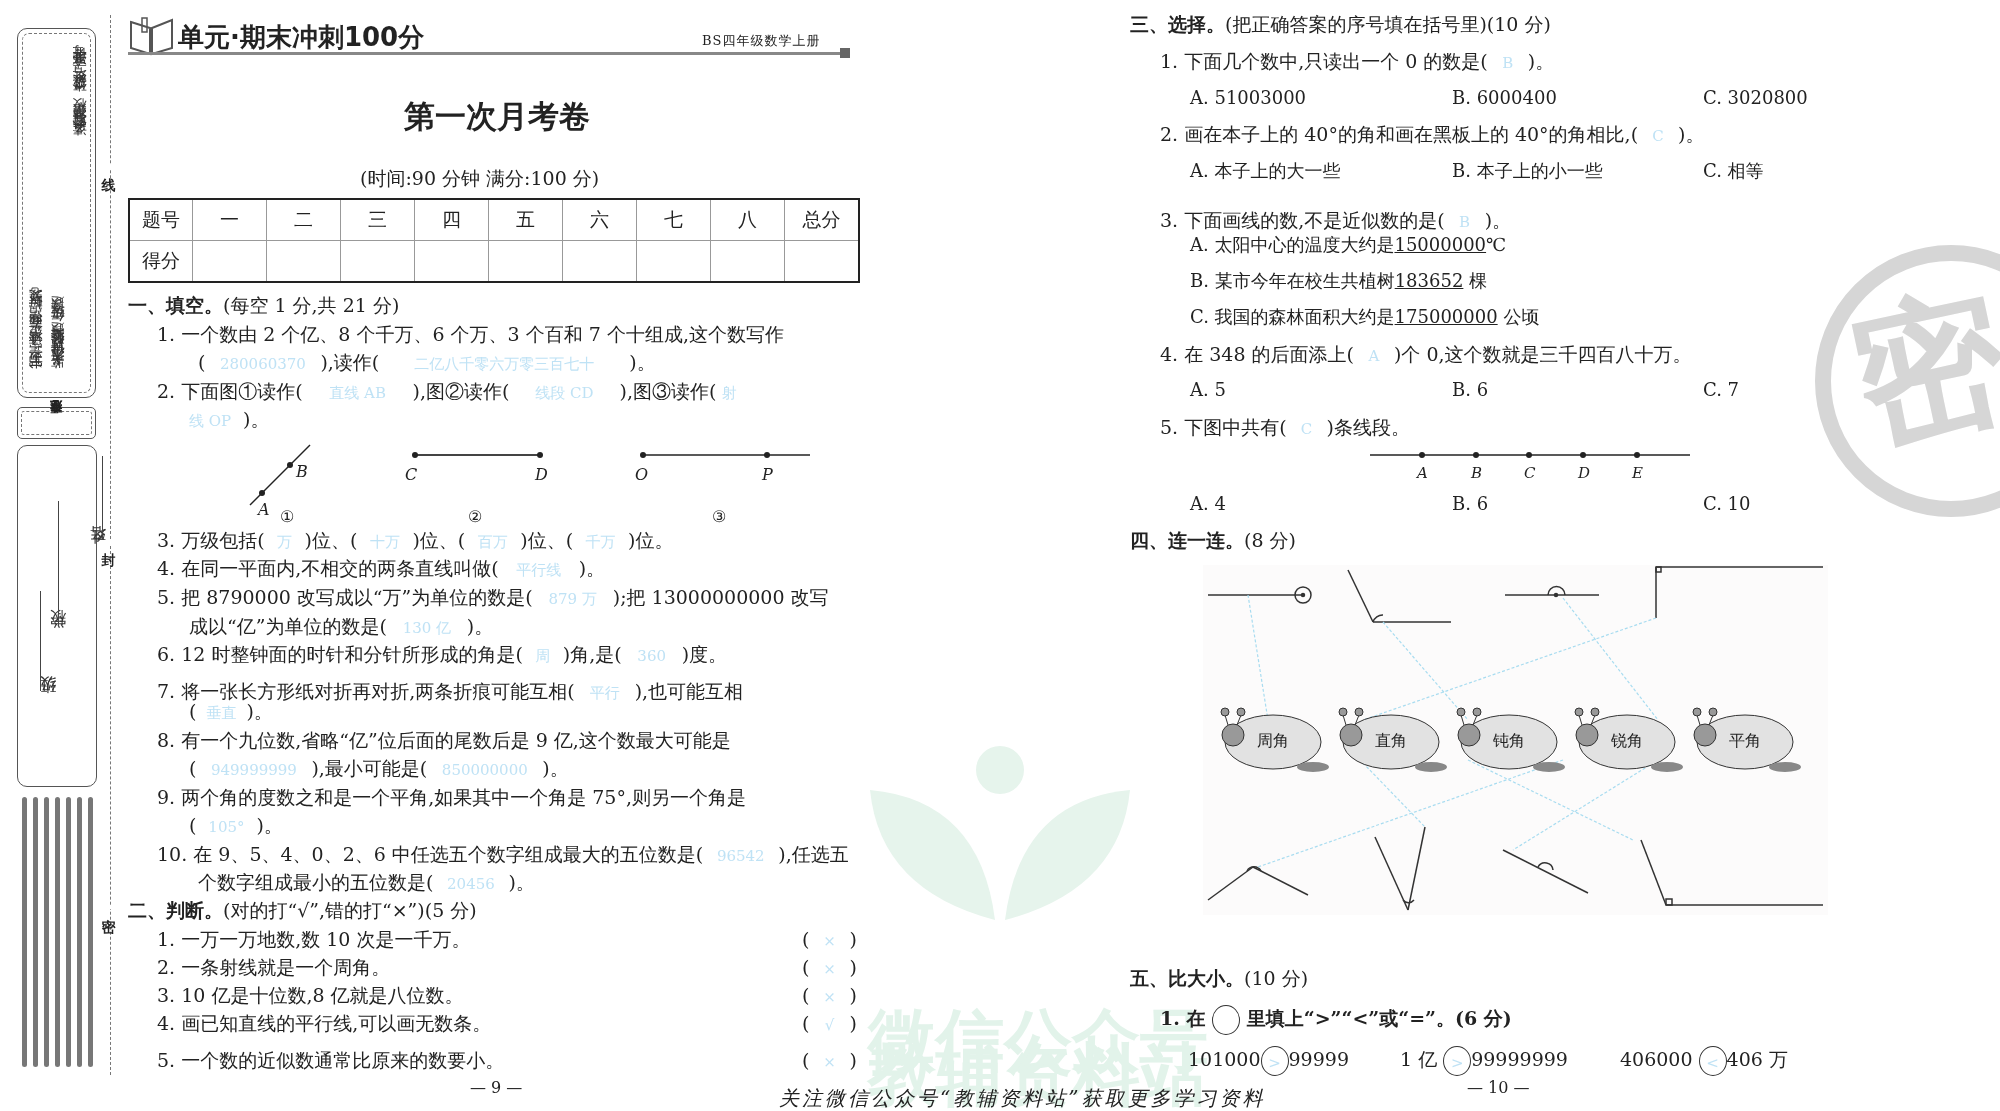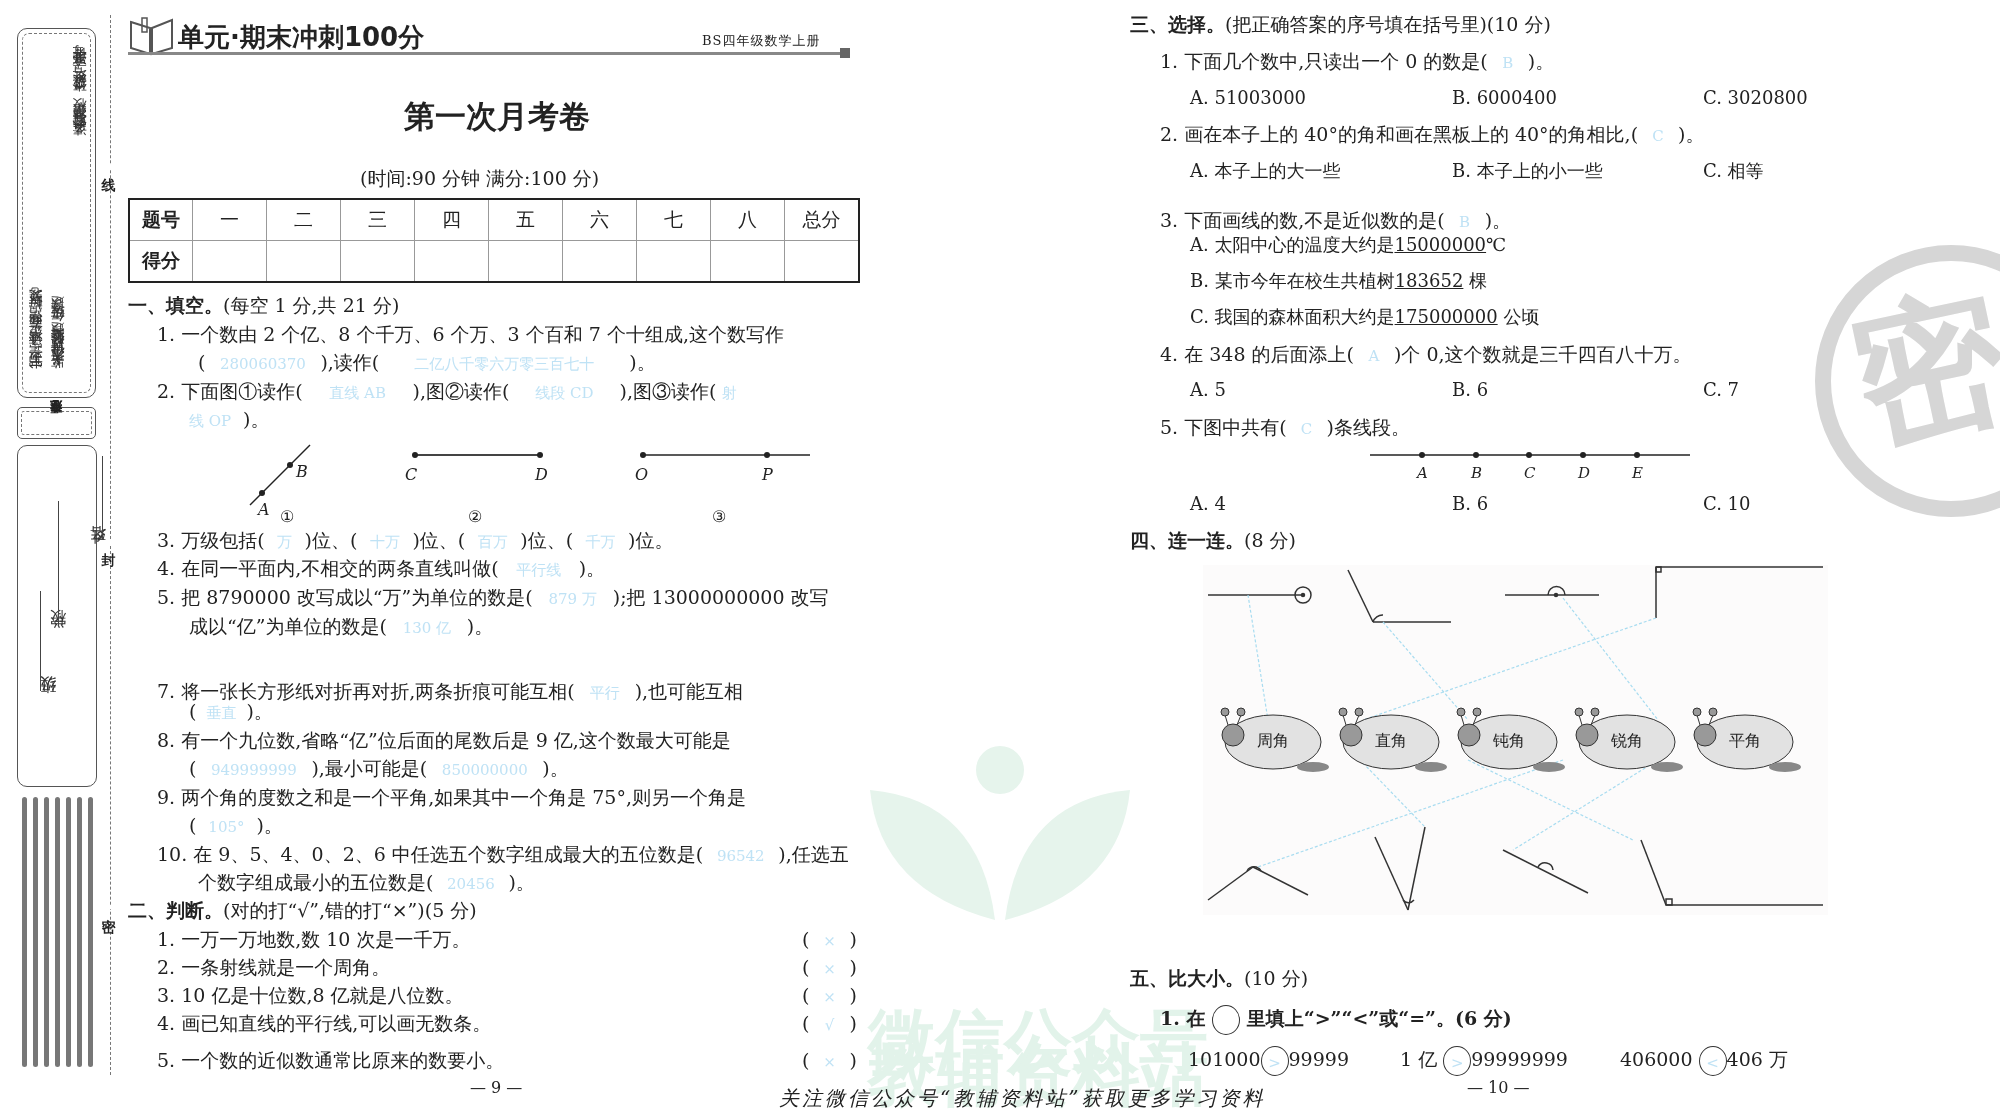--- a/index.html
+++ b/index.html
@@ -22,21 +22,21 @@
   .stripe{position:absolute;top:797px;width:5px;height:270px;background:#777;border-radius:3px;}
   .cutline{position:absolute;left:110px;top:15px;width:0;height:1060px;border-left:1.5px dashed #777;}
   .cutlabel{position:absolute;left:100px;font-size:14px;font-weight:bold;background:#fff;padding:2px 0;
      writing-mode:vertical-rl;font-family:"DejaVu Sans",sans-serif;}
   
   .hdr-line{position:absolute;left:128px;top:52px;width:722px;height:3px;background:#888;}
   .hdr-sq{position:absolute;left:840px;top:48px;width:10px;height:10px;background:#666;}
   
   table.score{position:absolute;left:128px;top:198px;border-collapse:collapse;font-family:"DejaVu Sans",sans-serif;}
   table.score td{border:1px solid #999;width:73px;height:40px;text-align:center;font-size:19px;padding:0;}
-  table.score td.first{width:62px;font-weight:bold;}
+  table.score td.first{width:62px;font-weight:normal;}
   table.score{border:2px solid #222;}
   
   .opt{font-size:18px;}
   .diagram{position:absolute;left:1203px;top:565px;width:625px;height:350px;background:#fcfbfb;}
   .snail-label{font-size:16px;}
   .wm-circle{position:absolute;left:1815px;top:245px;width:240px;height:240px;border:16px solid #d6d6d6;border-radius:50%;}
   .wm-char{position:absolute;left:1855px;top:270px;font-size:150px;color:#d6d6d6;font-weight:bold;font-family:"DejaVu Sans",sans-serif;transform:rotate(-12deg);}
   .wm-green{color:#e2f3ea;font-family:"DejaVu Sans",sans-serif;font-weight:bold;font-size:68px;}
   .circle-inline{display:inline-block;width:26px;height:28px;border:1.5px solid #333;border-radius:50%;vertical-align:middle;}
 </style>
@@ -174,20 +174,23 @@
     <span>4. 在同一平面内,不相交的两条直线叫做(</span><span class="ans" style="display:inline-block;width:80px;text-align:center;">平行线</span><span>)。</span>
   </div>
 
   <div class="abs t" style="left:157px;top:585px;">
     <span>5. 把 8790000 改写成以“万”为单位的数是(</span><span class="ans" style="display:inline-block;width:80px;text-align:center;">879 万</span><span>);把 13000000000 改写</span>
   </div>
   <div class="abs t" style="left:189px;top:614px;">
     <span>成以“亿”为单位的数是(</span><span class="ans" style="display:inline-block;width:80px;text-align:center;">130 亿</span><span>)。</span>
   </div>
 
+  <div class="abs t" style="left:157px;top:642px;">
+    <span>6. 12 时整钟面的时针和分针所形成的角是(</span><span class="ans" style="display:inline-block;width:40px;text-align:center;">周</span><span>)角,是(</span><span class="ans" style="display:inline-block;width:60px;text-align:center;">360</span><span>)度。</span>
+  </div>
 
   <div class="abs t" style="left:157px;top:671px;margin-top:8px;">
     <span>7. 将一张长方形纸对折再对折,两条折痕可能互相(</span><span class="ans" style="display:inline-block;width:60px;text-align:center;">平行</span><span>),也可能互相</span>
   </div>
   <div class="abs t" style="left:189px;top:699px;">
     <span>(</span><span class="ans" style="display:inline-block;width:50px;text-align:center;">垂直</span><span>)。</span>
   </div>
 
   <div class="abs t" style="left:157px;top:728px;">8. 有一个九位数,省略“亿”位后面的尾数后是 9 亿,这个数最大可能是</div>
   <div class="abs t" style="left:189px;top:756px;">

